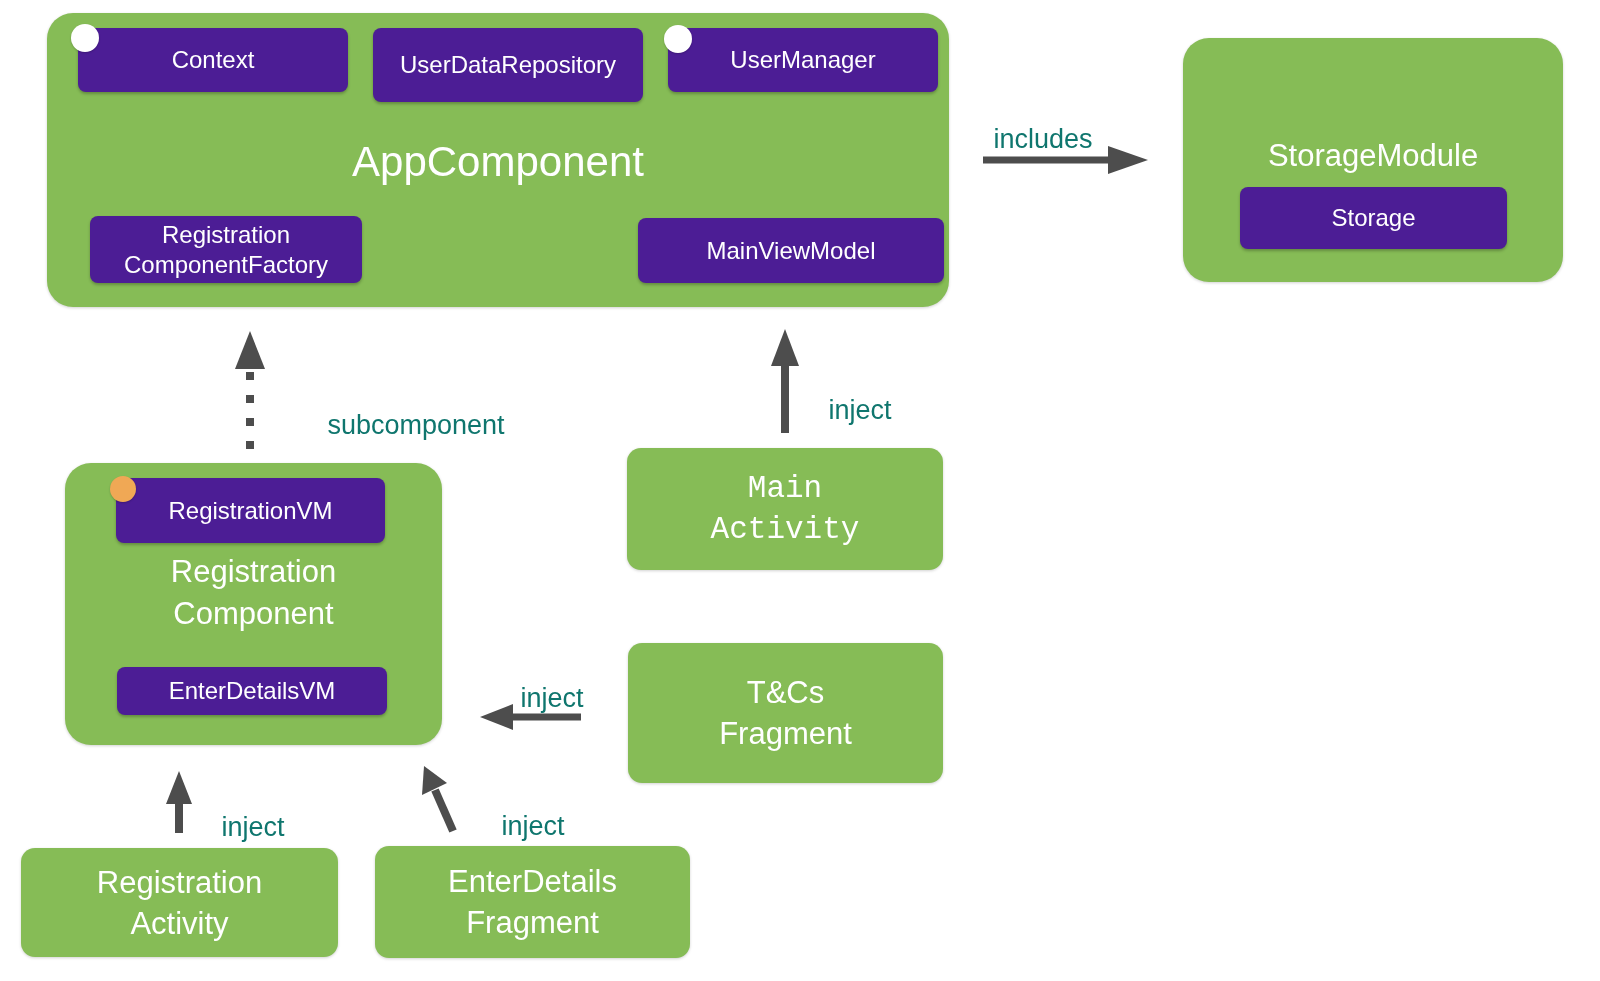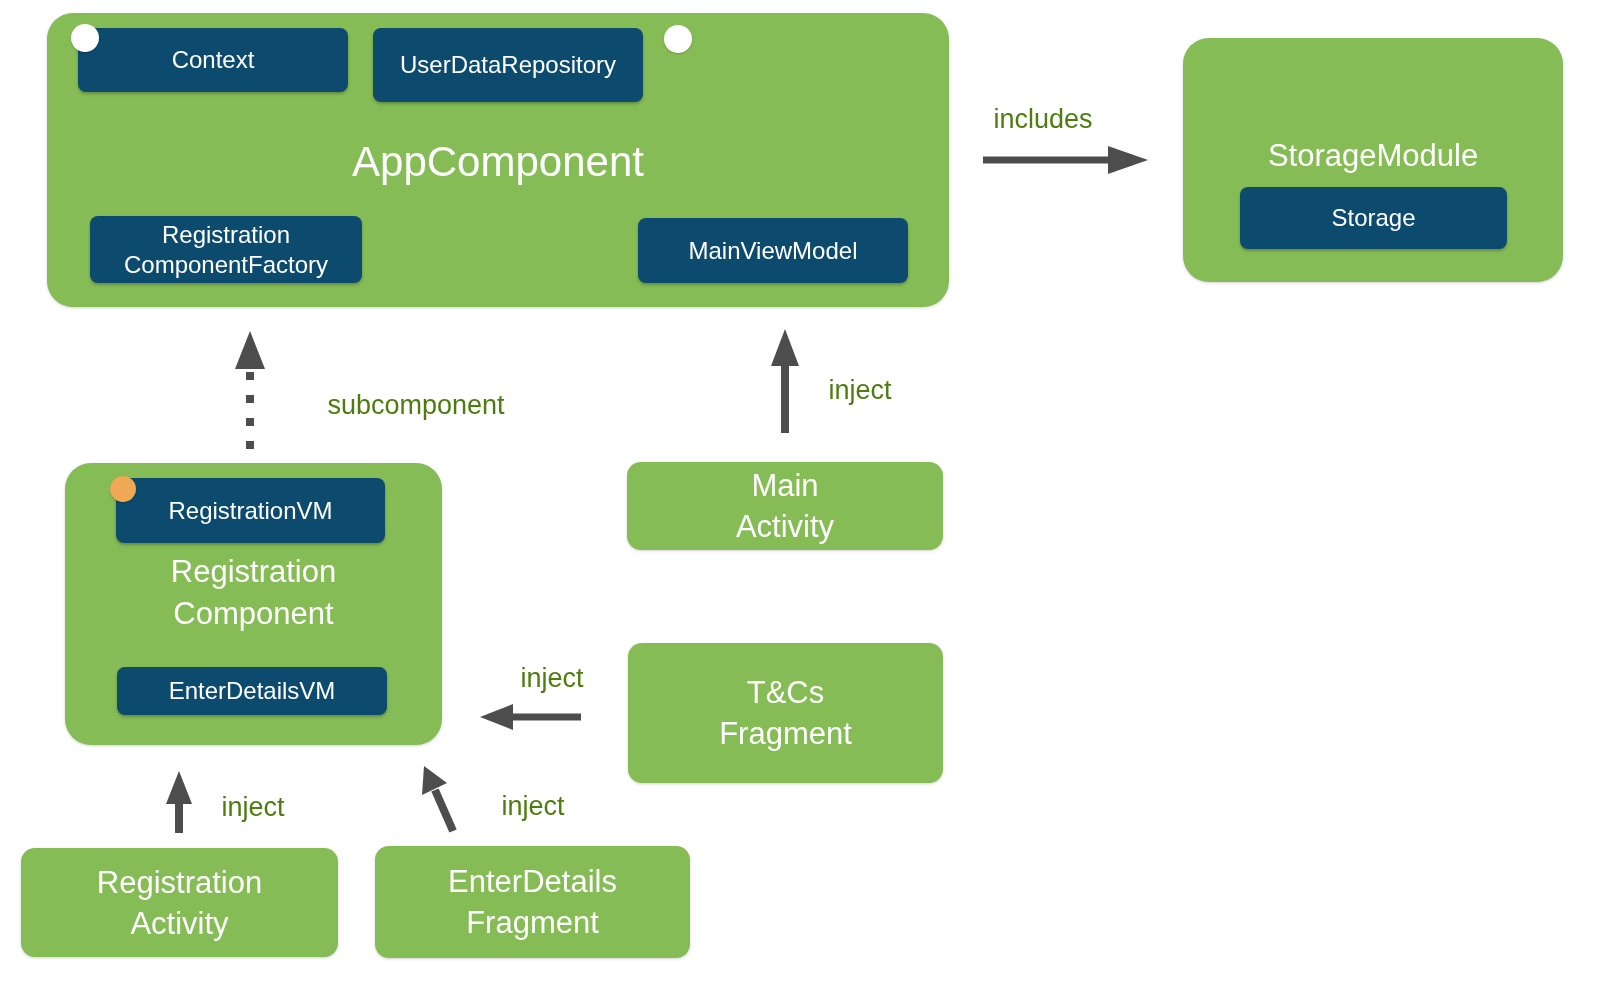--- a/index.html
+++ b/index.html
@@ -28,21 +28,21 @@
     justify-content: center;
     text-align: center;
     font-size: 31px;
     line-height: 41px;
     font-weight: 400;
   }
 
   
   .dark-box {
     position: absolute;
-    background: #0c4a6e;
+    background: #4c1d95;
     border-radius: 8px;
     box-shadow: 0 2px 3px rgba(0,0,0,0.25);
     color: #ffffff;
     display: flex;
     flex-direction: column;
     align-items: center;
     justify-content: center;
     text-align: center;
     font-size: 24px;
     line-height: 30px;
@@ -60,23 +60,24 @@
     position: absolute;
     border-radius: 50%;
     box-shadow: 0 1px 2px rgba(0,0,0,0.2);
   }
   .dot-white { background: #ffffff; }
   .dot-orange { background: #F0A855; }
 
   .edge-label {
     position: absolute;
     transform: translate(-50%, -50%);
-    color: #4d7c0f;
+    color: #0f766e;
     font-size: 27px;
     white-space: nowrap;
+    margin-top: 20px;
   }
 
   #arrows { position: absolute; left: 0; top: 0; pointer-events: none; }
 </style>
 </head>
 <body>
 
 <div id="canvas">
 
   <svg id="arrows" width="1600" height="981" viewBox="0 0 1600 981">
@@ -112,30 +113,33 @@
     </g>
   </svg>
 
   <div class="abs green big-node" style="left:47px; top:13px; width:902px; height:294px;">
     <div class="dark-box" style="left:31px; top:15px; width:270px; height:64px;">
       <span>Context</span>
     </div>
     <div class="dark-box" style="left:326px; top:15px; width:270px; height:74px;">
       <span>UserDataRepository</span>
     </div>
+    <div class="dark-box" style="left:621px; top:15px; width:270px; height:64px;">
+      <span>UserManager</span>
+    </div>
     <div class="dot dot-white" style="left:24px; top:11px; width:28px; height:28px;"></div>
     <div class="dot dot-white" style="left:617px; top:12px; width:28px; height:28px;"></div>
 
     <div class="node-title" style="top:125px; font-size:42px; line-height:48px;">AppComponent</div>
 
     <div class="dark-box" style="left:43px; top:203px; width:272px; height:67px;">
       <span>Registration</span>
       <span>ComponentFactory</span>
     </div>
-    <div class="dark-box" style="left:591px; top:205px; width:270px; height:65px;">
+    <div class="dark-box" style="left:591px; top:205px; width:306px; height:65px;">
       <span>MainViewModel</span>
     </div>
   </div>
 
   <div class="abs green big-node" style="left:1183px; top:38px; width:380px; height:244px;">
     <div class="node-title" style="top:98px; font-size:31px; line-height:42px; top:97px;">StorageModule</div>
     <div class="dark-box" style="left:57px; top:149px; width:267px; height:62px;">
       <span>Storage</span>
     </div>
   </div>
@@ -149,21 +153,21 @@
     <div class="node-title" style="top:88px; font-size:31px; line-height:42px;">
       <div>Registration</div>
       <div>Component</div>
     </div>
 
     <div class="dark-box" style="left:52px; top:204px; width:270px; height:48px;">
       <span>EnterDetailsVM</span>
     </div>
   </div>
 
-  <div class="abs green leaf-node" style="left:627px; top:462px; width:316px; height:88px;">
+  <div class="abs green leaf-node" style="left:627px; top:448px; width:316px; height:122px;font-family:Liberation Mono, monospace;">
     <span>Main</span>
     <span>Activity</span>
   </div>
 
   <div class="abs green leaf-node" style="left:628px; top:643px; width:315px; height:140px;">
     <span>T&amp;Cs</span>
     <span>Fragment</span>
   </div>
 
   <div class="abs green leaf-node" style="left:21px; top:848px; width:317px; height:109px;">

